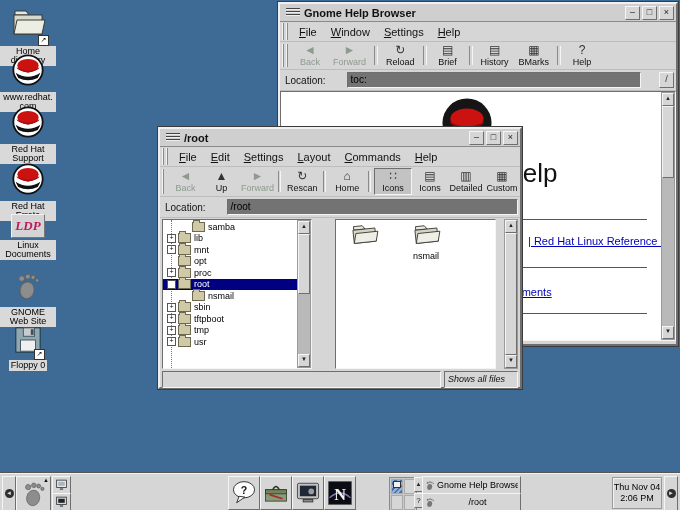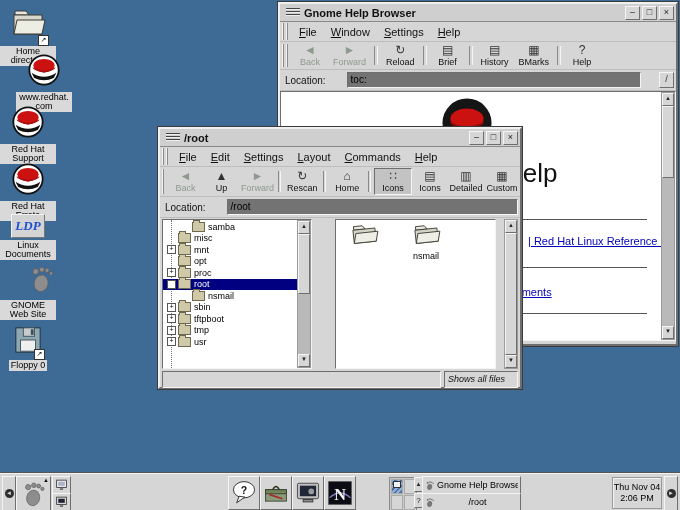--- a/index.html
+++ b/index.html
@@ -8,21 +8,21 @@
 
   
   .dicon{position:absolute;width:56px;display:flex;flex-direction:column;align-items:center;cursor:default;}
   .dicon .ic{position:relative;}
   .dicon .lbl{margin-top:2px;background:#d9d9d9;color:#000;font-size:9px;line-height:9px;
     padding:1px 2px;text-align:center;max-width:54px;word-break:break-word;}
   .emblem{position:absolute;right:-2px;bottom:-2px;width:9px;height:9px;background:#fff;border:1px solid #333;
     font-size:7px;line-height:8px;text-align:center;color:#000;}
   .ldp-box{width:32px;height:22px;background:#d4d4d4;border:1px solid #777;border-top-color:#f2f2f2;border-left-color:#f2f2f2;
     display:flex;align-items:center;justify-content:center;font-family:"Liberation Serif",serif;
-    font-style:italic;font-weight:bold;font-size:13px;color:#1d4ed8;}
+    font-style:italic;font-weight:bold;font-size:13px;color:#be185d;}
 
   
   .win{position:absolute;background:#d6d6d6;border:2px solid;border-color:#f0f0f0 #6e6e6e #6e6e6e #f0f0f0;
     box-shadow:0 0 0 1px #3c3c3c;}
   .titlebar{height:17px;background:#cfcfcf;border-bottom:1px solid #8a8a8a;display:flex;align-items:center;padding:0 2px;}
   .hamb{width:14px;height:9px;margin:0 4px;background:repeating-linear-gradient(180deg,#444 0 1px,#eee 1px 2px,transparent 2px 3px);}
   .wtitle{flex:1;font-size:11px;font-weight:bold;color:#111;white-space:nowrap;overflow:hidden;}
   .tbtns{display:flex;gap:2px;}
   .tbtn{width:13px;height:12px;background:#d6d6d6;border:1px solid;border-color:#f5f5f5 #6e6e6e #6e6e6e #f5f5f5;
     font-size:9px;line-height:10px;text-align:center;color:#222;}
@@ -112,21 +112,21 @@
       <svg width="38" height="34" viewBox="0 0 38 34">
         <path d="M6 9 L6 5 L17 5 L20 9 Z" fill="#e6e6de" stroke="#3a3a32"></path>
         <rect x="5" y="9" width="28" height="19" fill="#d8d8cc" stroke="#3a3a32"></rect>
         <path d="M5 28 L33 28 L36 14 L8 14 Z" fill="#eceee4" stroke="#3a3a32"></path>
       </svg>
       <span class="emblem">↗</span>
     </div>
     <div class="lbl">Home directory</div>
   </div>
 
-  <div class="dicon" style="left:16px;top:54px;">
+  <div class="dicon" style="left:0px;top:54px;">
     <div class="ic">
       <svg width="32" height="32" viewBox="0 0 36 36">
         <circle cx="18" cy="18" r="16.5" fill="#fff" stroke="#111" stroke-width="2"></circle>
         <path d="M4 21 Q18 30 32 21 L29 27 Q18 32 7 27 Z" fill="#111"></path>
         <ellipse cx="18" cy="13" rx="12" ry="7.5" fill="#cc1111"></ellipse>
         <path d="M5 15 Q18 23 31 15 Q30 19 18 21 Q6 19 5 15 Z" fill="#a30d0d"></path>
       </svg>
     </div>
     <div class="lbl">www.redhat.com</div>
   </div>
@@ -153,21 +153,21 @@
       </svg>
     </div>
     <div class="lbl">Red Hat Errata</div>
   </div>
 
   <div class="dicon" style="left:0px;top:214px;">
     <div class="ic ldp-box">LDP</div>
     <div class="lbl">Linux Documents</div>
   </div>
 
-  <div class="dicon" style="left:0px;top:264px;align-items:flex-end;">
+  <div class="dicon" style="left:0px;top:271px;">
     <div class="ic">
       <svg width="28" height="30" viewBox="0 0 16 16">
         <g transform="rotate(12 8 8)" fill="#8d8d8d" stroke="#5c5c5c" stroke-width="0.4">
           <ellipse cx="8" cy="10.5" rx="4" ry="4.8"></ellipse>
           <circle cx="3.6" cy="4.6" r="1.6"></circle>
             <circle cx="6.8" cy="2.8" r="1.4"></circle>
           <circle cx="9.8" cy="2.6" r="1.2"></circle>
             <circle cx="12.4" cy="3.8" r="1"></circle>
         </g>
       </svg>
@@ -338,23 +338,23 @@
     <div class="gmc-main">
       <div class="pane treewrap">
         <div class="tree">
           <div class="guide"></div>
           <div class="trow" style="padding-left:18px;">
               <span class="tg"></span>
               <span class="mf"></span>
               <span class="tl">samba</span>
             </div>
           <div class="trow">
-              <span class="tg"></span>
-              <span class="mf"></span>
-              <span class="tl">misc</span>
+              <span class="tg">+</span>
+              <span class="mf"></span>
+              <span class="tl">lib</span>
             </div>
           <div class="trow">
               <span class="tg">+</span>
               <span class="mf"></span>
               <span class="tl">mnt</span>
             </div>
           <div class="trow">
               <span class="tg"></span>
               <span class="mf"></span>
               <span class="tl">opt</span>

